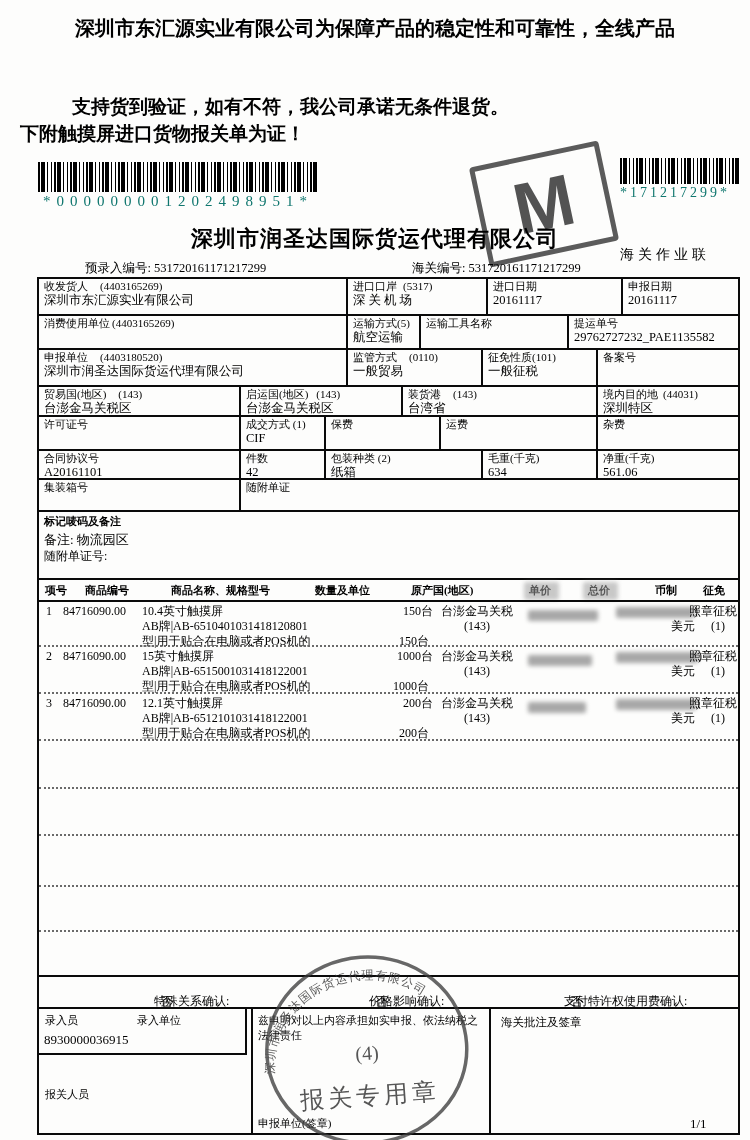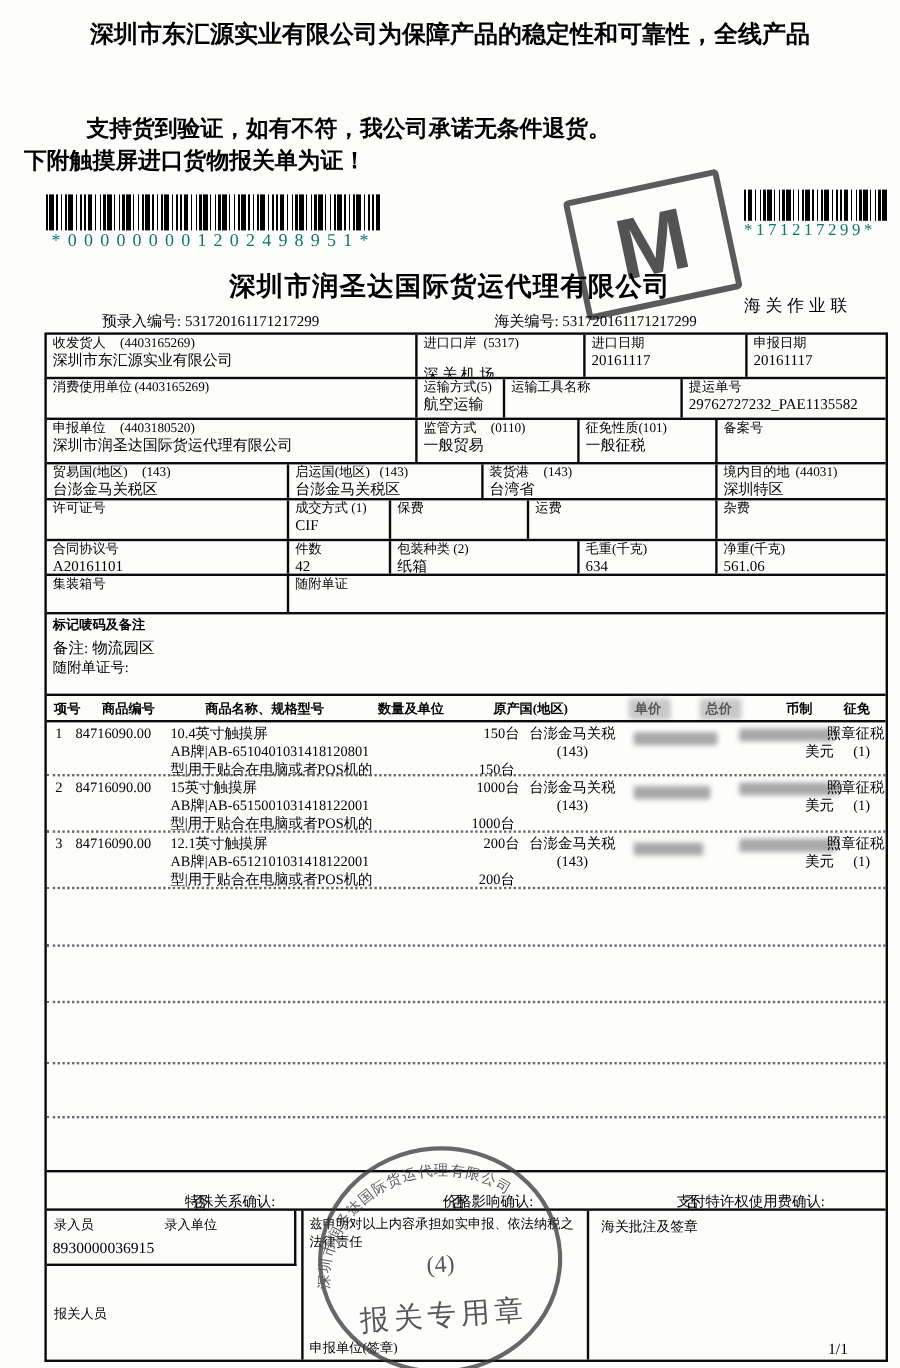--- a/index.html
+++ b/index.html
@@ -28,21 +28,21 @@
   .prerow{position:absolute;top:260px;font-size:12.5px;}
   
   .tbl{position:absolute;left:37px;top:277px;width:699px;border:2px solid #0a0a0a;}
   .row{display:flex;border-top:2px solid #0a0a0a;}
   .row.first{border-top:none;}
   .c{border-left:2px solid #0a0a0a;padding:1px 4px 0 5px;box-sizing:border-box;overflow:hidden;}
   .c.nf{border-left:none;}
   .lab{font-size:11px;line-height:13px;}
   .val{font-size:12.5px;line-height:14px;}
   .code{margin-left:12px;}
-  .sp3{letter-spacing:3px;margin-top:12px;}
+  .sp3{letter-spacing:3px;}
   
   .marks{position:relative;height:66px;border-top:2px solid #0a0a0a;}
   .marks .lab{position:absolute;left:5px;top:3px;font-weight:600;}
   .marks .m1{position:absolute;left:5px;top:19px;font-size:13px;}
   .marks .m2{position:absolute;left:5px;top:36px;font-size:12px;}
   
   .ith{position:relative;height:20px;border-top:2px solid #0a0a0a;font-size:11px;font-weight:600;}
   .ith span{position:absolute;top:3px;white-space:nowrap;}
   .smudge{position:relative;}
   .smudge::after{content:"";position:absolute;left:-5px;right:-8px;top:-1px;bottom:-2px;

